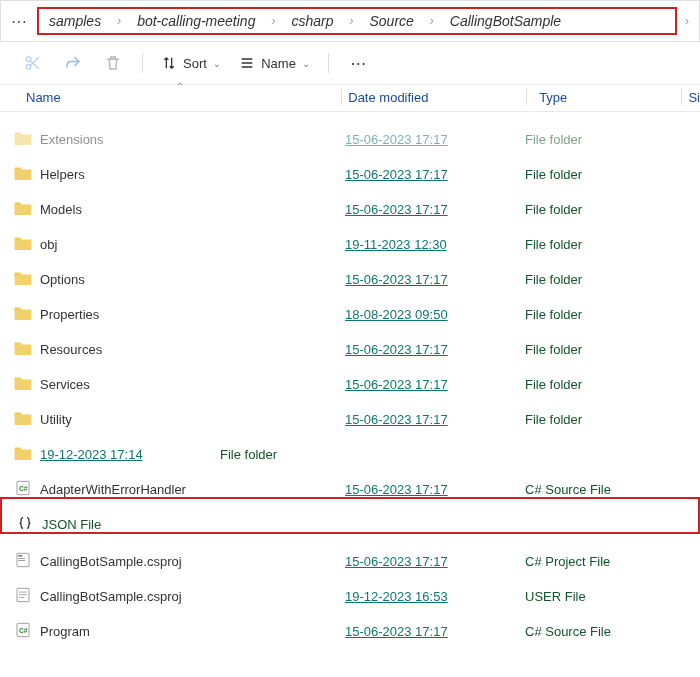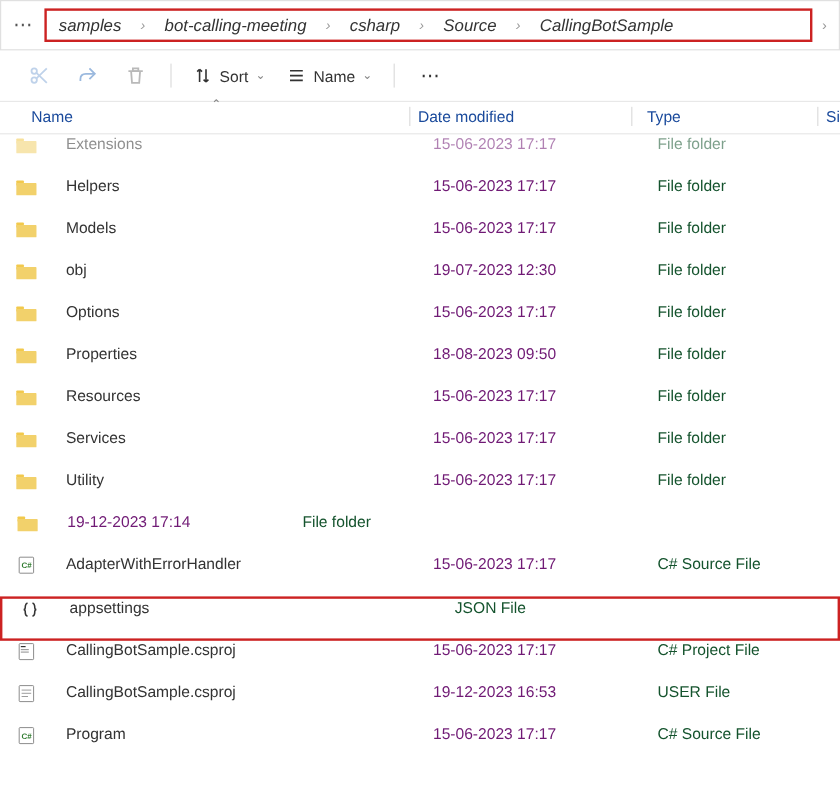--- a/index.html
+++ b/index.html
@@ -19,25 +19,25 @@
     .toolbar .tb-chev { font-size: 10px; color: #888; }
 
     .columns-header { display: flex; align-items: center; border-bottom: 1px solid #e8e8e8; font-size: 13px; color: #1a4a9c; padding: 4px 0 6px 0; }
     .col-name { width: 345px; padding-left: 26px; }
     .col-date { width: 180px; }
     .col-type { width: 150px; padding-left: 6px; }
     .sort-arrow-wrap { position: relative; height: 0; }
     .sort-arrow-pos { position: absolute; left: 176px; top: -4px; font-size: 10px; color: #888; }
 
     .file-list { }
-    .file-row { display: flex; align-items: flex-start; height: 35px; padding: 0; cursor: pointer; gap: 16px; }
+    .file-row { display: flex; align-items: flex-end; height: 35px; padding: 0; cursor: pointer; }
     .file-row.highlight { border: 2px solid #cc2222; height: 37px; }
     .file-icon { width: 22px; height: 18px; margin-left: 12px; margin-right: 6px; display: flex; align-items: center; justify-content: center; }
     .file-name { width: 305px; }
-    .file-date { width: 180px; color: #701a75; }
+    .file-date { width: 180px; color: #0f766e; text-decoration: underline; }
     .file-type { width: 160px; color: #14532d; }
 
     
     .folder-svg rect.tab { fill: #f2c94c; }
     .folder-svg rect.body { fill: #f2d16b; }
   </style>
 </head>
 <body>
 
 <div class="breadcrumb-outer">
@@ -145,21 +145,21 @@
       <span class="file-type">File folder</span>
     </div>
     <div class="file-row">
       <span class="file-icon">
         <svg class="folder-svg" width="18" height="14" viewBox="0 0 24 20">
           <rect class="tab" x="0" y="2" width="9" height="6" rx="1"></rect>
           <rect class="body" x="0" y="5" width="24" height="15" rx="1"></rect>
         </svg>
       </span>
       <span class="file-name">obj</span>
-      <span class="file-date">19-07-2023 12:30</span>
+      <span class="file-date">19-11-2023 12:30</span>
       <span class="file-type">File folder</span>
     </div>
     <div class="file-row">
       <span class="file-icon">
         <svg class="folder-svg" width="18" height="14" viewBox="0 0 24 20">
           <rect class="tab" x="0" y="2" width="9" height="6" rx="1"></rect>
           <rect class="body" x="0" y="5" width="24" height="15" rx="1"></rect>
         </svg>
       </span>
       <span class="file-name">Options</span>
@@ -231,21 +231,20 @@
       <span class="file-date">15-06-2023 17:17</span>
       <span class="file-type">C# Source File</span>
     </div>
     <div class="file-row highlight">
       <span class="file-icon">
         <svg width="16" height="16" viewBox="0 0 24 24" fill="none" stroke="#333" stroke-width="2">
           <path d="M9 4c-3 0-3 4-3 6s-2 2-2 2 2 0 2 2 0 6 3 6"></path>
           <path d="M15 4c3 0 3 4 3 6s2 2 2 2-2 0-2 2 0 6-3 6"></path>
         </svg>
       </span>
-      <span class="file-name">appsettings</span>
       <span class="file-type">JSON File</span>
     </div>
     <div class="file-row">
       <span class="file-icon">
         <svg width="16" height="16" viewBox="0 0 24 24">
           <rect x="3" y="2" width="18" height="20" rx="1" fill="#fff" stroke="#888" stroke-width="1.2"></rect>
           <rect x="5" y="5" width="6" height="1.5" fill="#333"></rect>
           <rect x="5" y="9" width="10" height="1.2" fill="#888"></rect>
           <rect x="5" y="12" width="10" height="1.2" fill="#888"></rect>
         </svg>

